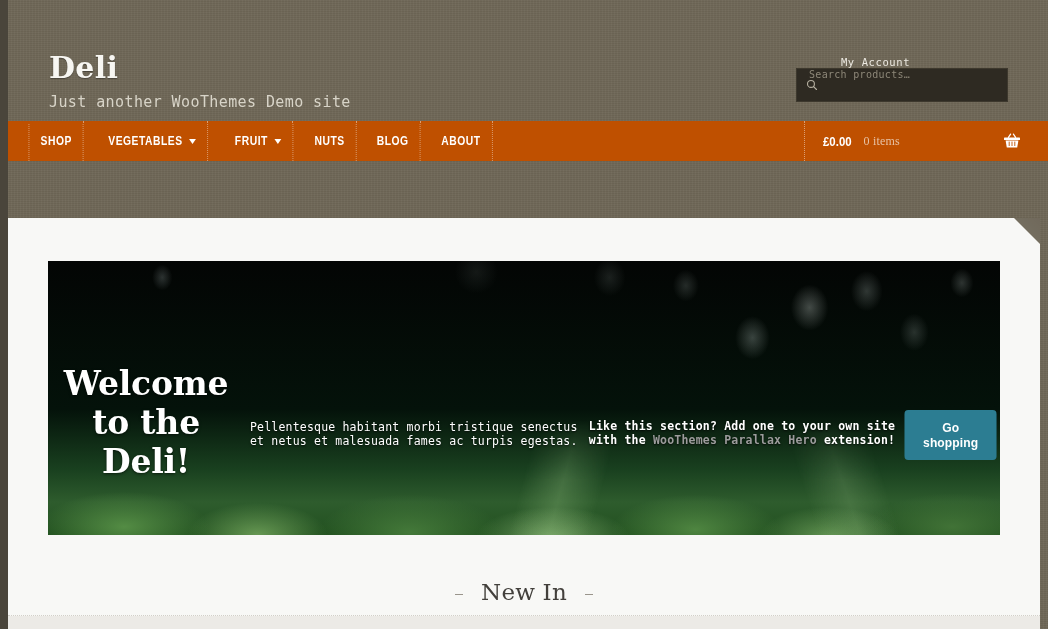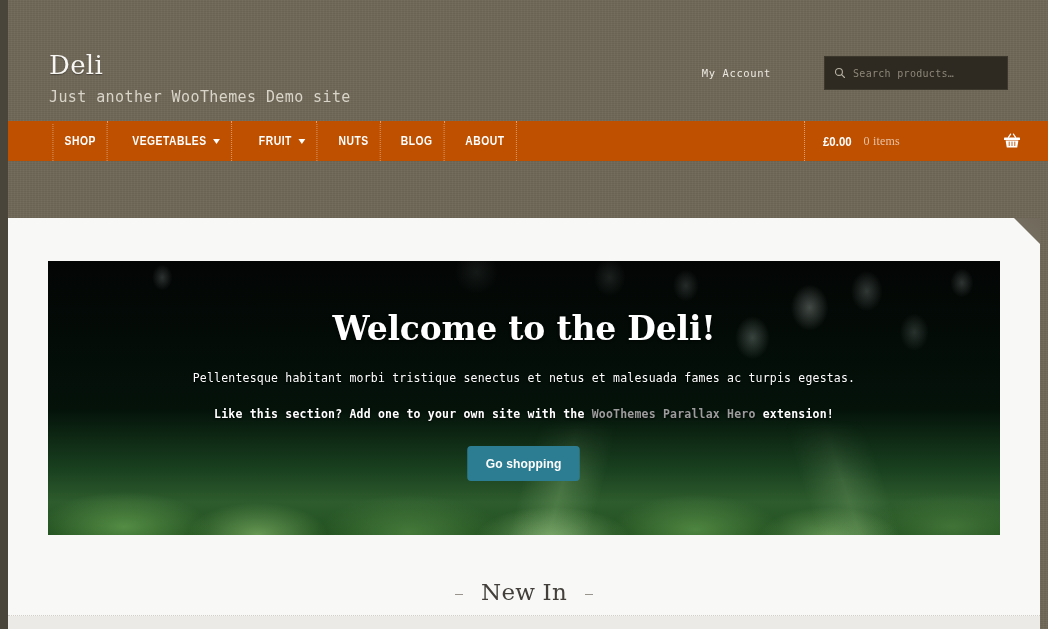--- a/index.html
+++ b/index.html
@@ -46,22 +46,22 @@
   }
 
   .brand {
     position: absolute;
     left: 41px;
     top: 52px;
   }
 
   .site-title {
     font-family: "DejaVu Serif", serif;
-    font-size: 26px;
-    font-weight: normal;
+    font-size: 30px;
+    font-weight: bold;
     color: #f7f6f2;
     line-height: 1.05;
     letter-spacing: 0.3px;
     text-shadow: 0 1px 1px rgba(0,0,0,0.35);
   }
 
   .site-tagline {
     margin-top: 9px;
     font-family: "DejaVu Sans Mono", monospace;
     font-size: 15px;
@@ -69,41 +69,42 @@
     letter-spacing: 0.4px;
   }
 
   .header-right {
     position: absolute;
     right: 40px;
     top: 56px;
     display: flex;
     align-items: center;
     gap: 0;
+    flex-direction: column;
   }
 
   .my-account {
     font-family: "DejaVu Sans Mono", monospace;
     font-size: 10.5px;
     color: #ece9e1;
     text-decoration: none;
     letter-spacing: 0.6px;
     margin-right: 53px;
     white-space: nowrap;
   }
 
   .search-box {
     position: relative;
-    width: 184px;
+    width: 212px;
     height: 34px;
     background: #2e2a22;
     border: 1px solid #3d382d;
     display: flex;
-    align-items: center;
-    padding-left: 28px;
+    align-items: flex-start;
+    padding-left: 12px;
   }
 
   .search-icon {
     position: absolute;
     left: 9px;
     top: 50%;
     transform: translateY(-50%);
     width: 12px;
     height: 12px;
     display: block;
@@ -126,21 +127,21 @@
     position: relative;
     height: 40px;
     background: #bf5000;
     display: flex;
     align-items: stretch;
   }
 
   .nav-left {
     display: flex;
     align-items: stretch;
-    padding-left: 40px;
+    padding-left: 16px;
     justify-content: space-between;
   }
 
   .nav-item {
     display: flex;
     align-items: center;
     padding: 0 13px;
     color: #ffffff;
     text-decoration: none;
     font-family: "Liberation Sans", sans-serif;
@@ -275,21 +276,21 @@
       linear-gradient(72deg, rgba(110,165,90,0.00) 74%, rgba(160,200,140,0.22) 78%, rgba(110,165,90,0.00) 82%);
     mask-image: linear-gradient(180deg, transparent 58%, #000 80%);
     -webkit-mask-image: linear-gradient(180deg, transparent 58%, #000 80%);
   }
 
   .hero-inner {
     position: relative;
     z-index: 2;
     height: 100%;
     display: flex;
-    flex-direction: column;
+    flex-direction: row;
     align-items: center;
     justify-content: flex-start;
     padding-top: 48px;
     text-align: center;
   }
 
   .hero-title {
     font-family: "DejaVu Serif", serif;
     font-weight: bold;
     font-size: 33px;

